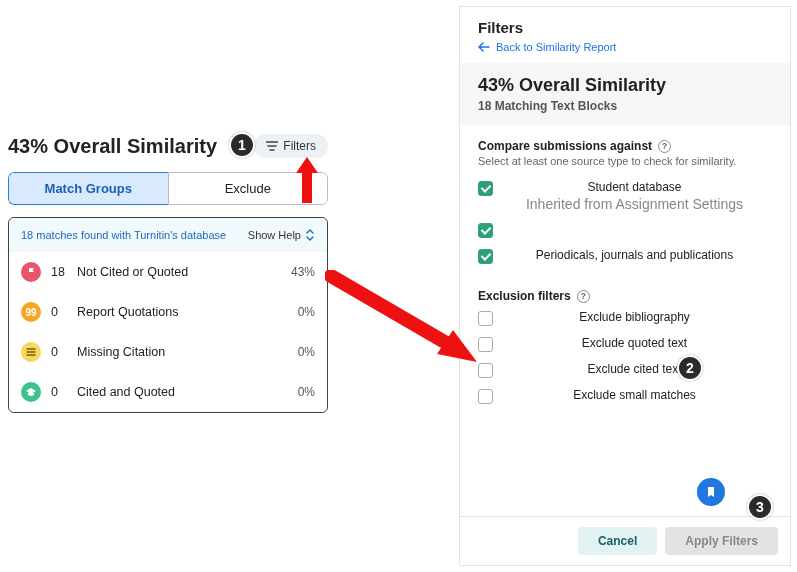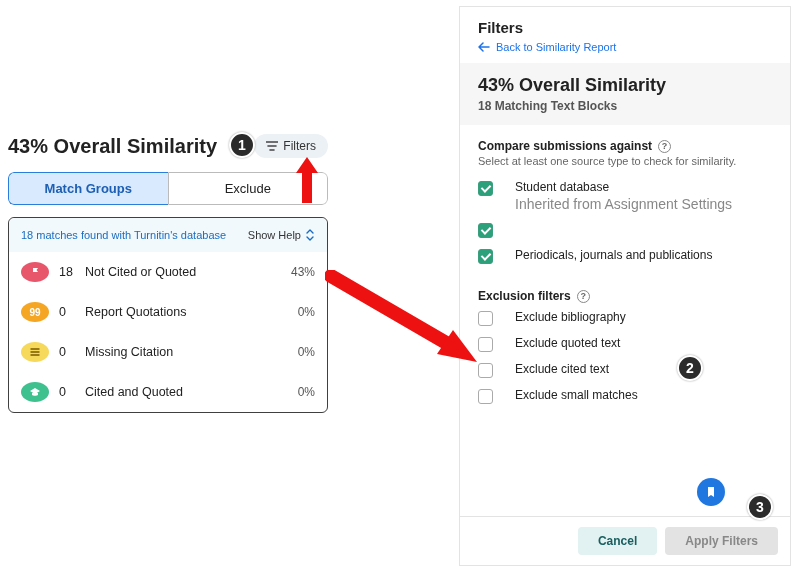--- a/index.html
+++ b/index.html
@@ -23,21 +23,21 @@
   .db-msg { color: #1b6cbf; }
   .showhelp { display: inline-flex; align-items: center; gap: 4px; color: #333; cursor: pointer; }
   .chev-dbl svg { display: block; }
 
   .row { display: flex; align-items: center; padding: 10px 12px; gap: 10px; font-size: 12.5px; }
   .row + .row { border-top: none; }
   .row .count { width: 16px; text-align: left; }
   .row .label { flex: 1; }
   .row .pct { font-size: 12px; color: #555; }
 
-  .ico-circle { width: 28px; height: 20px; border-radius: 50%; display: inline-flex; align-items: center; justify-content: center; font-size: 10px; color: #fff; font-weight: 700; }
+  .ico-circle { width: 20px; height: 20px; border-radius: 50%; display: inline-flex; align-items: center; justify-content: center; font-size: 10px; color: #fff; font-weight: 700; }
   .ico-pink   { background: #e8566b; }
   .ico-orange { background: #f5a623; }
   .ico-yellow { background: #f6d85a; color: #7a5a00; }
   .ico-green  { background: #3fc08f; }
   .ico-svg svg { display:block; }
 
   
   .right-panel { position: absolute; right: 6px; top: 6px; width: 332px; height: 560px; border: 1px solid #e3e3e3; display: flex; flex-direction: column; }
   .rp-head { padding: 12px 18px 8px 18px; }
   .rp-title { font-size: 15px; font-weight: 600; margin-bottom: 4px; }
@@ -46,21 +46,21 @@
 
   .summary { background: #f6f6f6; padding: 12px 18px; }
   .summary-big { font-size: 18px; font-weight: 700; margin-bottom: 3px; }
   .summary-sub { font-size: 12px; font-weight: 600; color: #555; }
 
   .section { padding: 14px 18px 6px 18px; }
   .sec-title { font-size: 12px; font-weight: 700; display: flex; align-items: center; gap: 6px; margin-bottom: 2px; }
   .help-q { display: inline-flex; align-items: center; justify-content: center; width: 13px; height: 13px; border: 1px solid #888; border-radius: 50%; font-size: 9px; color: #666; }
   .sec-desc { font-size: 11px; color: #666; margin-bottom: 8px; }
 
-  .chk-row { display: flex; align-items: flex-start; gap: 22px; padding: 5px 0; font-size: 12px; }
+  .chk-row { display: flex; align-items: flex-start; gap: 4px; padding: 5px 0; font-size: 12px; text-align: center; }
   .chk-row .sub { font-size: 14px; color: #888; margin-top: 2px; }
   .chkbox { width: 15px; height: 15px; border: 1.6px solid #3b9e7d; border-radius: 3px; display: inline-flex; align-items: center; justify-content: center; flex-shrink: 0; margin-top: 1px; }
   .chkbox.checked { background: #2ca07b; }
   .chkbox.checked::after { content: ""; width: 4px; height: 7px; border: solid #fff; border-width: 0 2px 2px 0; transform: rotate(45deg); margin-top: -2px; }
   .chkbox.grey { border-color: #aaa; }
   .chk-label { flex: 1; }
 
   .rp-footer { margin-top: auto; border-top: 1px solid #e3e3e3; padding: 10px 12px; display: flex; justify-content: flex-end; gap: 8px; }
   .btn { border: none; padding: 7px 20px; border-radius: 4px; font-size: 12px; cursor: pointer; }
   .btn-cancel { background: #e2f1f1; color: #1a5f5f; font-weight: 600; }

